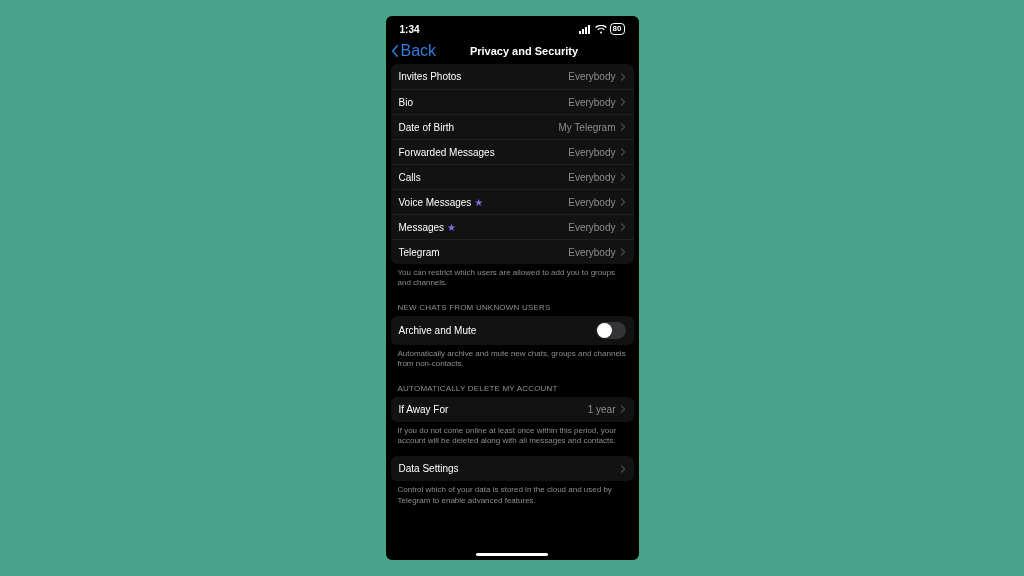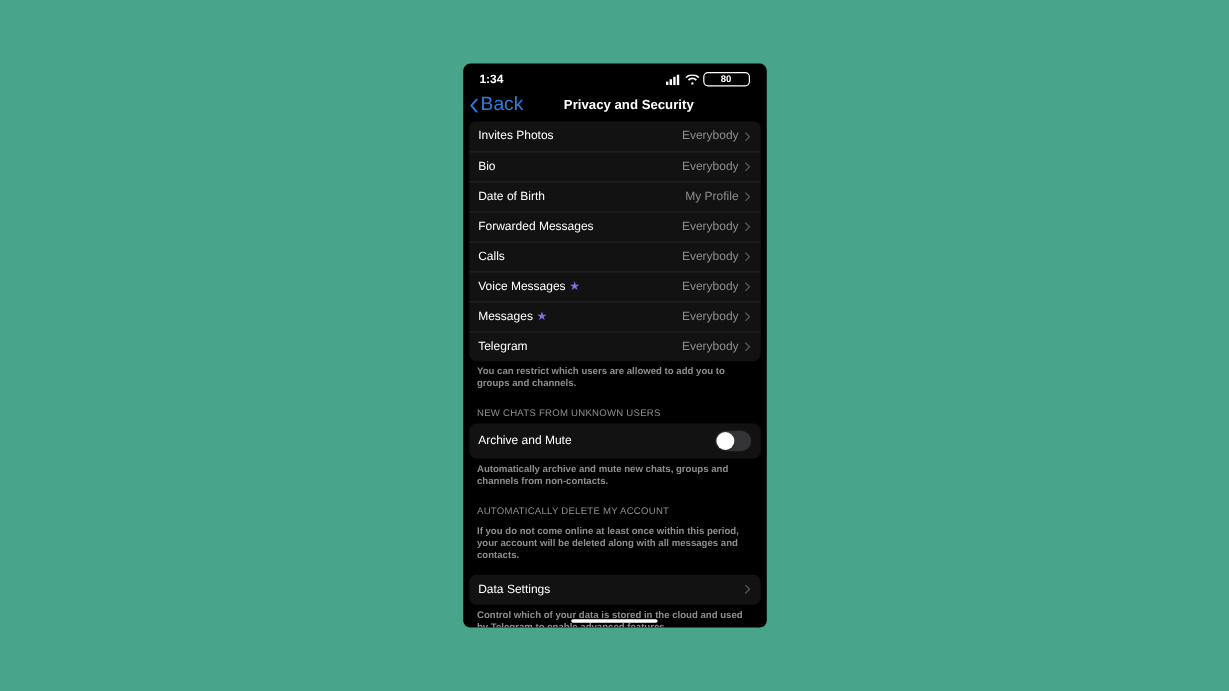--- a/index.html
+++ b/index.html
@@ -8,21 +8,21 @@
     width: 1024px;
     height: 576px;
     display: flex;
     align-items: center;
     justify-content: center;
     font-family: -apple-system, "Helvetica Neue", Helvetica, Arial, sans-serif;
     overflow: hidden;
   }
   .phone {
     width: 253px;
-    height: 470px;
+    height: 544px;
     background: #000;
     border-radius: 6px;
     overflow: hidden;
     position: relative;
     color: #fff;
   }
   
   .statusbar {
     display: flex;
     justify-content: space-between;
@@ -30,21 +30,21 @@
     padding: 6px 14px 2px 14px;
     height: 22px;
     font-size: 10px;
     font-weight: 600;
   }
   .status-right { display: flex; align-items: center; gap: 3px; }
   .status-right svg { display: block; }
   .battery {
     display: inline-flex; align-items: center;
     border: 1px solid #fff; border-radius: 4px;
-    padding: 0 14px; font-size: 8px; font-weight: 700;
+    padding: 0 2px; font-size: 8px; font-weight: 700;
     line-height: 10px;
     text-align: right;
   }
   
   .navbar {
     display: flex;
     align-items: center;
     height: 26px;
     padding: 0 4px;
     position: relative;
@@ -87,21 +87,20 @@
   .row .label { color: #fff; flex: 0 0 auto; display: flex; align-items: center; gap: 3px; }
   .row .value { margin-left: auto; color: #8e8e92; font-size: 10px; }
   .chev { color: #58585c; margin-left: 4px; }
   .chev svg { width: 6px; height: 8px; display: block; }
   .star { color: #7d6fe8; font-size: 10px; }
   .footer-note {
     color: #8e8e92;
     font-size: 8px;
     padding: 4px 12px 0 12px;
     line-height: 1.3;
-    font-weight: bold;
   }
   .section-header {
     color: #8e8e92;
     font-size: 8px;
     padding: 14px 12px 4px 12px;
     text-transform: uppercase;
     letter-spacing: 0.2px;
   }
   .toggle {
     width: 30px; height: 17px;
@@ -177,21 +176,21 @@
           <span class="label">Bio </span>
           <span class="value">Everybody</span>
           <span class="chev">
             <svg viewBox="0 0 6 10">
               <path d="M1 1l4 4-4 4" stroke="#58585c" stroke-width="1.3" fill="none" stroke-linecap="round" stroke-linejoin="round"></path>
             </svg>
           </span>
         </div>
         <div class="row">
           <span class="label">Date of Birth </span>
-          <span class="value">My Profile</span>
+          <span class="value">My Telegram</span>
           <span class="chev">
             <svg viewBox="0 0 6 10">
               <path d="M1 1l4 4-4 4" stroke="#58585c" stroke-width="1.3" fill="none" stroke-linecap="round" stroke-linejoin="round"></path>
             </svg>
           </span>
         </div>
         <div class="row">
           <span class="label">Forwarded Messages </span>
           <span class="value">Everybody</span>
           <span class="chev">
@@ -244,20 +243,31 @@
       <div class="row">
         <span class="label">Archive and Mute</span>
         <span class="toggle">
             <span class="knob"></span>
           </span>
       </div>
     </div>
     <div class="footer-note">Automatically archive and mute new chats, groups and channels from non-contacts.</div>
 
     <div class="section-header">AUTOMATICALLY DELETE MY ACCOUNT</div>
+    <div class="list">
+      <div class="row">
+        <span class="label">If Away For</span>
+        <span class="value">1 year</span>
+        <span class="chev">
+            <svg viewBox="0 0 6 10">
+              <path d="M1 1l4 4-4 4" stroke="#58585c" stroke-width="1.3" fill="none" stroke-linecap="round" stroke-linejoin="round"></path>
+            </svg>
+          </span>
+      </div>
+    </div>
     <div class="footer-note">If you do not come online at least once within this period, your account will be deleted along with all messages and contacts.</div>
 
     <div style="height:10px"></div>
     <div class="list">
       <div class="row">
         <span class="label">Data Settings</span>
         <span class="chev" style="margin-left:auto">
             <svg viewBox="0 0 6 10">
               <path d="M1 1l4 4-4 4" stroke="#58585c" stroke-width="1.3" fill="none" stroke-linecap="round" stroke-linejoin="round"></path>
             </svg>

